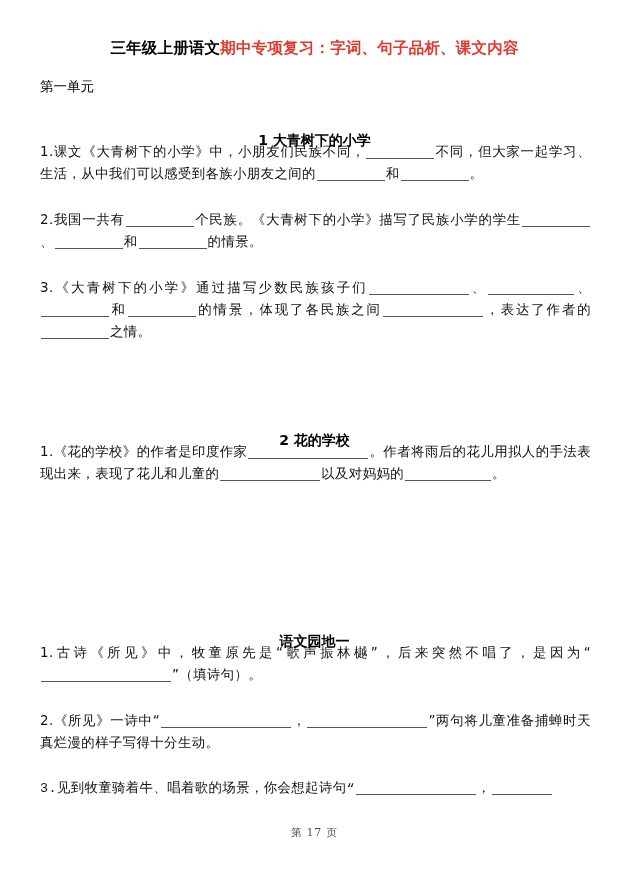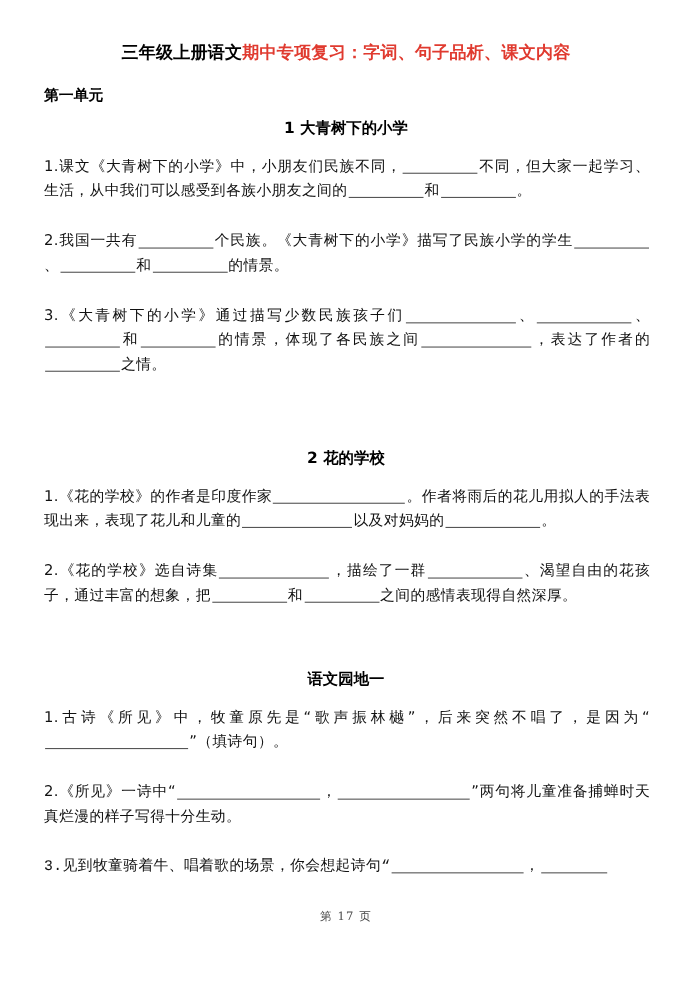--- a/index.html
+++ b/index.html
@@ -36,32 +36,33 @@
     white-space: nowrap;
   }
   .doc-title .t-black { color: #000000; }
   .doc-title .t-red { color: #e03a2f; }
 
   .unit-label {
     position: absolute;
     top: 78px;
     left: 40px;
     font-size: 13.5px;
-    font-weight: bold;
+    font-weight: normal;
     color: #000;
   }
 
   .section-heading {
     position: absolute;
     left: 0;
     width: 629px;
     text-align: center;
     font-size: 14px;
     font-weight: bold;
     color: #000;
+    margin-top: 24px;
   }
 
   .para {
     position: absolute;
     left: 40px;
     width: 551px;
     font-size: 13.4px;
     line-height: 22px;
     color: #111;
     text-align: justify;
@@ -157,23 +158,20 @@
   <div class="para" style="top:277px;">
     <span>3.</span><span>《大青树下的小学》通过描写少数民族孩子们</span><span class="blank b-xl"></span><span>、</span><span class="blank b-l"></span><span>、</span><span class="blank b-m"></span><span>和</span><span class="blank b-m"></span><span>的情景，体现了各民族之间</span><span class="blank b-xl"></span><span>，表达了作者的</span><span class="blank b-m"></span><span>之情。</span>
   </div>
 
   <div class="section-heading" style="top:408px;">2  花的学校</div>
 
   <div class="para" style="top:441px;">
     <span>1.</span><span>《花的学校》的作者是印度作家</span><span class="blank b-xxl"></span><span>。作者将雨后的花儿用拟人的手法表现出来，表现了花儿和儿童的</span><span class="blank b-xl"></span><span>以及对妈妈的</span><span class="blank b-l"></span><span>。</span>
   </div>
 
-  <div class="para" style="top:509px;">
-    <span>2.</span><span>《花的学校》选自诗集</span><span class="blank b-xl"></span><span>，描绘了一群</span><span class="blank b-l"></span><span>、渴望自由的花孩子，通过丰富的想象，把</span><span class="blank b-m"></span><span>和</span><span class="blank b-m"></span><span>之间的感情表现得自然深厚。</span>
-  </div>
 
   <div class="section-heading" style="top:609px;">语文园地一</div>
 
   <div class="para" style="top:642px;">
     <span>1.</span><span>古诗《所见》中，牧童原先是“歌声振林樾”，后来突然不唱了，是因为“</span><span class="blank b-huge"></span><span>”（填诗句）。</span>
   </div>
 
   <div class="para" style="top:710px;">
     <span>2.</span><span>《所见》一诗中“</span><span class="blank b-huge"></span><span>，</span><span class="blank b-xxl"></span><span>”两句将儿童准备捕蝉时天真烂漫的样子写得十分生动。</span>
   </div>

